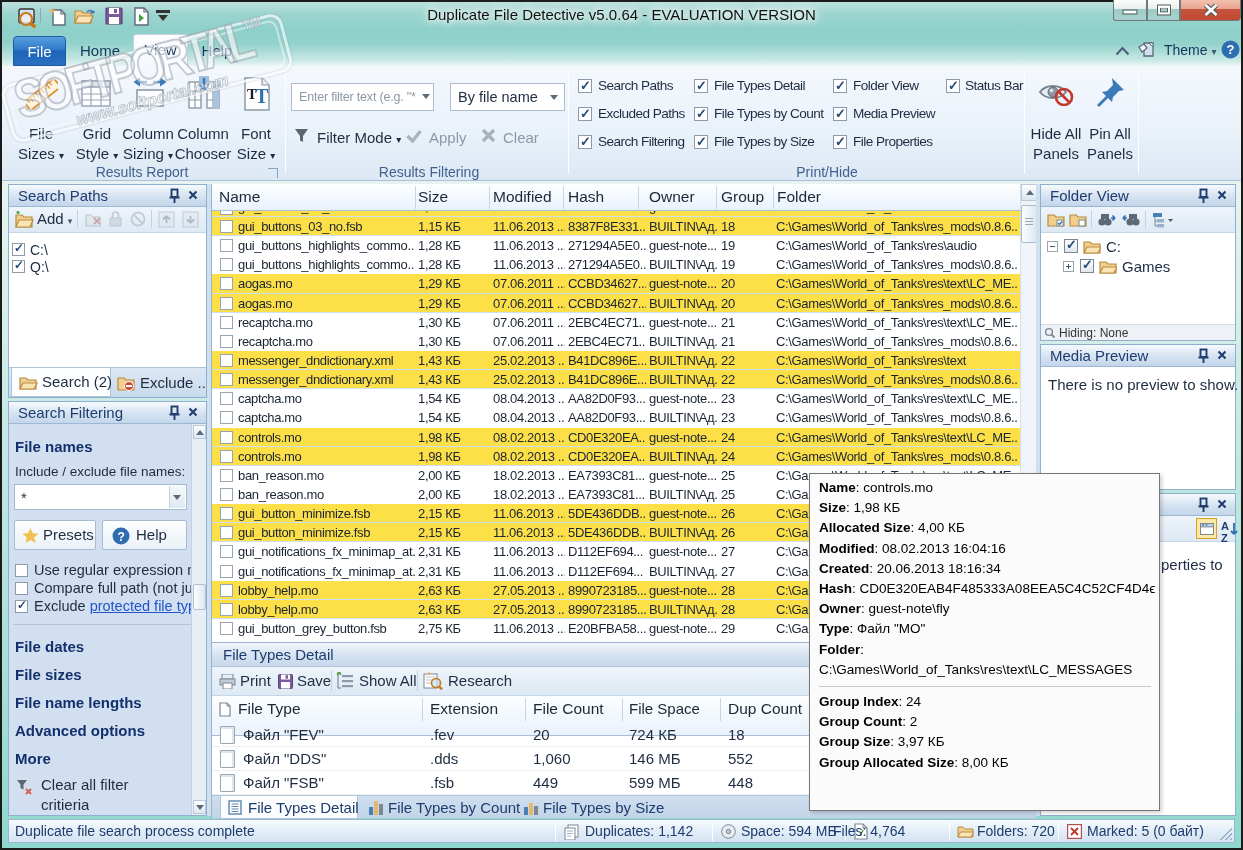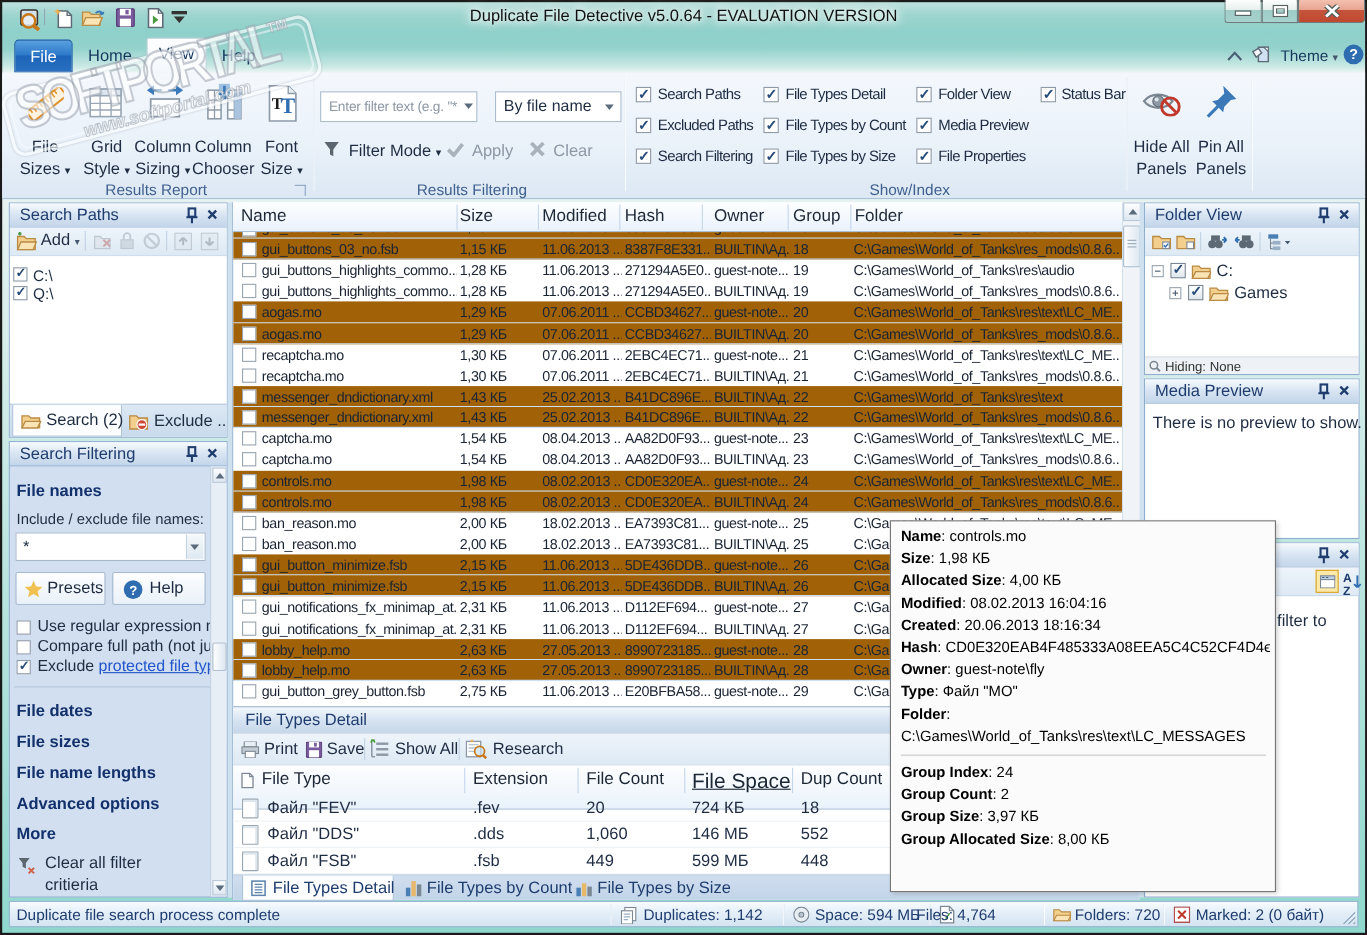--- a/index.html
+++ b/index.html
@@ -58,21 +58,21 @@
 
 .t{position:absolute;font-size:15px;color:#1e2c42;white-space:nowrap;overflow:hidden;}
 .g{color:#8d98a5;}
 
 .ftrow{position:absolute;left:0;right:0;height:24px;border-bottom:1px solid #edf2f7;}
 .ftrow:before{content:"";position:absolute;left:8px;top:3px;width:13px;height:16px;
   background:#fff;border:1px solid #9aa7b3;border-radius:1px;box-shadow:inset -2px 2px 0 #dfe7ee;}
 .ftt{position:absolute;top:3px;font-size:15px;color:#1e2c42;white-space:nowrap;}
 
 .row{position:absolute;left:0;width:808px;height:20px;}
-.row.b{background:#a16207;box-shadow:inset 0 -1px 0 #ccdff5;}
+.row.b{background:#fde047;box-shadow:inset 0 -1px 0 #ccdff5;}
 .rn{position:absolute;font-size:13px;letter-spacing:-0.35px;color:#1a2433;white-space:nowrap;overflow:hidden;top:2px;}
 .row .ck{position:absolute;left:8px;top:3px;width:13px;height:13px;background:#fff;border:1px solid #98a4b0;}
 
 #status{position:absolute;left:8px;top:819px;width:1227px;height:24px;
   background:linear-gradient(#f7fbfe,#e2edf7 50%,#d5e4f2);
   border:1px solid #9ab6d2;font-size:14px;color:#1e3c6e;}
 .ssep{position:absolute;top:2px;height:19px;width:1px;background:#b4c9de;border-right:1px solid #fff;}
 
 #tip{position:absolute;left:809px;top:473px;width:351px;height:338px;
   background:#fbfbfb;border:1px solid #767676;box-shadow:2px 2px 4px rgba(0,0,0,.18);
@@ -236,21 +236,21 @@
     <div class="rcb" style="left:692px;top:69px"></div>
       <div class="cbl" style="left:712px;top:68px;">File Types by Size</div>
     <div class="rcb" style="left:831px;top:13px"></div>
       <div class="cbl" style="left:851px;top:12px;">Folder View</div>
     <div class="rcb" style="left:831px;top:41px"></div>
       <div class="cbl" style="left:851px;top:40px;">Media Preview</div>
     <div class="rcb" style="left:831px;top:69px"></div>
       <div class="cbl" style="left:851px;top:68px;">File Properties</div>
     <div class="rcb" style="left:944px;top:13px"></div>
       <div class="cbl" style="left:963px;top:12px;">Status Bar</div>
-    <div class="rcap" style="left:745px;width:160px;">Show/Index</div>
+    <div class="rcap" style="left:745px;width:160px;">Print/Hide</div>
     <div class="rsep" style="left:1022px;"></div>
 
     <svg class="abs" style="left:1036px;top:14px" width="36" height="26" viewBox="0 0 36 26">
       <path d="M2 12C8 4 22 4 28 12C22 20 8 20 2 12z" fill="#e9eef2" stroke="#7b8793" stroke-width="2"></path>
       <circle cx="15" cy="12" r="5" fill="#8d9aa6" stroke="#5d6a76" stroke-width="1"></circle>
       <circle cx="13.5" cy="10.5" r="1.8" fill="#dfe6ec"></circle>
       <circle cx="26" cy="17" r="8" fill="none" stroke="#c0392b" stroke-width="2.6"></circle>
       <path d="M20.5 11.5L31.5 22.5" stroke="#c0392b" stroke-width="2.6"></path>
     </svg>
     <svg class="abs" style="left:1092px;top:10px" width="32" height="32" viewBox="0 0 32 32">
@@ -687,21 +687,21 @@
       <div class="t" style="left:236px;top:5px;">Research</div>
     </div>
     <div class="abs" style="left:0;top:54px;right:0;height:40px;background:linear-gradient(#fdfeff,#e9f2fb);border-bottom:1px solid #a9c0d8;">
       <svg class="abs" style="left:7px;top:6px" width="12" height="15" viewBox="0 0 12 15">
           <path d="M1 1h7l3 3v10H1z" fill="#fff" stroke="#7b8793" stroke-width="1.2"></path>
           <path d="M8 1v3h3" fill="none" stroke="#7b8793"></path>
         </svg>
       <div class="t" style="left:26px;top:4px;font-size:15.5px;color:#1c2736;">File Type</div>
       <div class="t" style="left:218px;top:4px;font-size:15.5px;color:#1c2736;">Extension</div>
       <div class="t" style="left:321px;top:4px;font-size:15.5px;color:#1c2736;">File Count</div>
-      <div class="t" style="left:417px;top:4px;font-size:19px;color:#1c2736;text-decoration:underline;">File Space</div>
+      <div class="t" style="left:417px;top:4px;font-size:15px;color:#1c2736;">File Space</div>
       <div class="t" style="left:516px;top:4px;font-size:15.5px;color:#1c2736;">Dup Count</div>
       <div class="abs" style="left:210px;top:2px;width:1px;height:23px;background:#c4d6ea;"></div>
       <div class="abs" style="left:313px;top:2px;width:1px;height:23px;background:#c4d6ea;"></div>
       <div class="abs" style="left:410px;top:2px;width:1px;height:23px;background:#c4d6ea;"></div>
       <div class="abs" style="left:508px;top:2px;width:1px;height:23px;background:#c4d6ea;"></div>
       <div class="abs" style="left:606px;top:2px;width:1px;height:23px;background:#c4d6ea;"></div>
     </div>
     <div class="ftrow" style="top:81px;">
         <span class="ftt" style="left:31px;">Файл "FEV"</span>
         <span class="ftt" style="left:218px;">.fev</span>
@@ -844,21 +844,21 @@
             <rect x="0.5" y="0.5" width="13" height="11" fill="#fff" stroke="#7b8793"></rect>
             <rect x="0.5" y="0.5" width="13" height="3.4" fill="#bcd0e8" stroke="#7b8793"></rect>
             <path d="M2 2h2M5.5 2h2" stroke="#44586e" stroke-width="1"></path>
           </svg>
       </div>
       <div class="abs" style="left:180px;top:4px;font-size:11px;font-weight:bold;color:#1e3c6e;">A<br>Z</div>
       <svg class="abs" style="left:189px;top:7px" width="8" height="13" viewBox="0 0 8 13">
           <path d="M4 0v11m0 0L1 8m3 3l3-3" stroke="#2e6db0" stroke-width="1.8" fill="none"></path>
         </svg>
     </div>
-    <div class="t" style="left:120px;top:62px;font-size:15px;width:76px;white-space:normal;">filter to</div>
+    <div class="t" style="left:120px;top:62px;font-size:15px;width:76px;white-space:normal;">perties to</div>
   </div>
 
   <div class="abs" style="left:207px;top:184px;width:4px;height:632px;background:#cfe0ee;"></div>
   <div class="abs" style="left:1036px;top:184px;width:4px;height:632px;background:#cfe0ee;"></div>
   <div id="status">
     <div class="t" style="left:6px;top:3px;font-size:14px;color:#1e3c6e;">Duplicate file search process complete</div>
     <div class="ssep" style="left:546px;"></div>
     <svg class="abs" style="left:555px;top:4px" width="16" height="16" viewBox="0 0 16 16">
         <rect x="4" y="1" width="10" height="12" fill="#fff" stroke="#7b8793"></rect>
         <rect x="1" y="4" width="10" height="12" fill="#fff" stroke="#7b8793"></rect>
@@ -882,21 +882,21 @@
     <svg class="abs" style="left:948px;top:4px" width="17" height="14" viewBox="0 0 17 14">
         <path d="M1 3h5l2 2h8v8H1z" fill="#f3cf8e" stroke="#b98b43"></path>
         <path d="M1 13l2.5-5h13l-2.5 5z" fill="#fae3b5" stroke="#b98b43"></path>
       </svg>
     <div class="t" style="left:968px;top:3px;font-size:14px;color:#1e3c6e;">Folders: 720</div>
     <div class="ssep" style="left:1049px;"></div>
     <svg class="abs" style="left:1058px;top:4px" width="15" height="15" viewBox="0 0 15 15">
         <rect x="0.5" y="0.5" width="14" height="14" fill="#fff" stroke="#b05050" stroke-width="1.4"></rect>
         <path d="M4 4l7 7M11 4l-7 7" stroke="#c0392b" stroke-width="1.8"></path>
       </svg>
-    <div class="t" style="left:1078px;top:3px;font-size:14px;color:#1e3c6e;">Marked: 2 (0 байт)</div>
+    <div class="t" style="left:1078px;top:3px;font-size:14px;color:#1e3c6e;">Marked: 5 (0 байт)</div>
     <div class="abs" style="right:2px;bottom:2px;width:12px;height:12px;background:
       linear-gradient(135deg,transparent 50%,#9ab0c6 50%,#9ab0c6 58%,transparent 58%,transparent 70%,#9ab0c6 70%,#9ab0c6 78%,transparent 78%,transparent 90%,#9ab0c6 90%);"></div>
   </div>
   <div id="tip">
     <div><b>Name</b>: controls.mo</div>
     <div><b>Size</b>: 1,98 КБ</div>
     <div><b>Allocated Size</b>: 4,00 КБ</div>
     <div><b>Modified</b>: 08.02.2013 16:04:16</div>
     <div><b>Created</b>: 20.06.2013 18:16:34</div>
     <div><b>Hash</b>: CD0E320EAB4F485333A08EEA5C4C52CF4D4ϵ</div>

